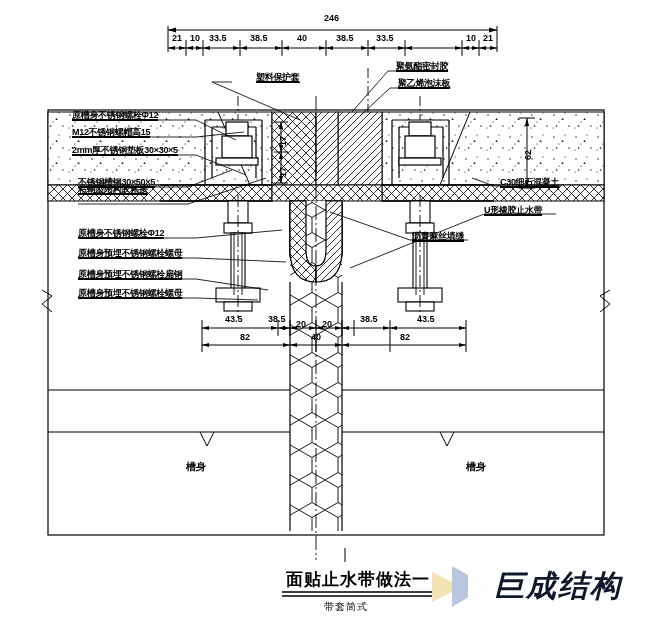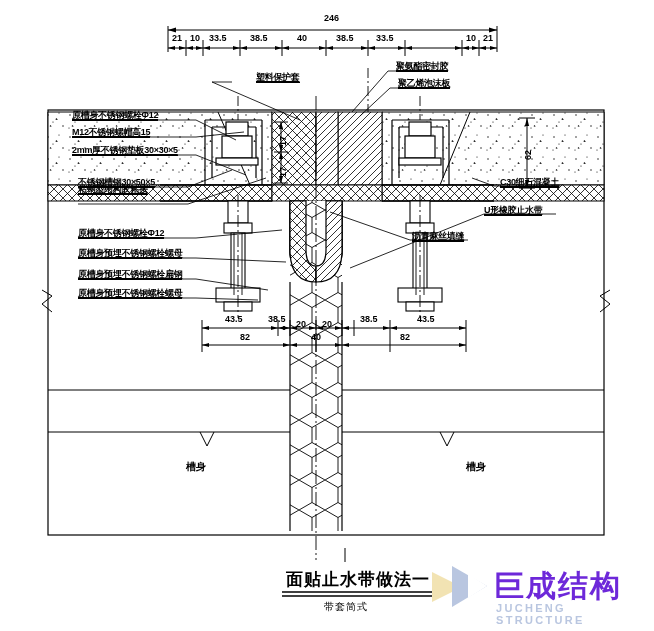--- a/index.html
+++ b/index.html
@@ -7,22 +7,22 @@
        font-family:"Liberation Sans","DejaVu Sans",sans-serif;color:#000;}
   #stage{position:absolute;left:0;top:0;width:654px;height:631px;}
   svg{position:absolute;left:0;top:0;}
   .lbl{position:absolute;white-space:nowrap;font-size:9px;line-height:10px;
        font-weight:bold;letter-spacing:-0.3px;}
   .dim{position:absolute;white-space:nowrap;font-size:9px;font-weight:bold;
        line-height:9px;}
   .underline{border-bottom:1.1px solid #000;padding-bottom:0px;text-decoration:underline;}
   .title{position:absolute;font-size:17px;font-weight:bold;letter-spacing:1px;}
   .subtitle{position:absolute;font-size:10px;font-weight:normal;letter-spacing:1px;}
-  .wm-cn{position:absolute;font-size:30px;font-weight:bold;color:#6d28d9;
-         letter-spacing:2px;}
+  .wm-cn{position:absolute;font-size:30px;font-weight:bold;color:#0f172a;
+         letter-spacing:2px;font-style:italic;}
   .wm-en{position:absolute;font-size:11px;font-weight:bold;color:#b9c6e0;
          letter-spacing:2.3px;}
   .room{position:absolute;font-size:10px;font-weight:bold;}
   .vrot{transform:rotate(-90deg);transform-origin:left top;}
 </style>
 </head>
 <body>
 
 <div id="stage">
 
@@ -372,15 +372,14 @@
   <div class="lbl underline" style="left:484px;top:205px;">U形橡胶止水带</div>
   <div class="lbl underline" style="left:412px;top:231px;">沥青麻丝填缝</div>
 
   <div class="room" style="left:186px;top:460px;">槽身</div>
   <div class="room" style="left:466px;top:460px;">槽身</div>
 
   <div class="title" style="left:286px;top:568px;">面贴止水带做法一</div>
   <div class="subtitle" style="left:324px;top:600px;">带套简式</div>
 
   <div class="wm-cn" style="left:494px;top:566px;">巨成结构</div>
-  <div class="wm-en" style="left:496px;top:602px;">JUCHENG STRUCTURE</div>
 
 </div>
 
 </body></html>

